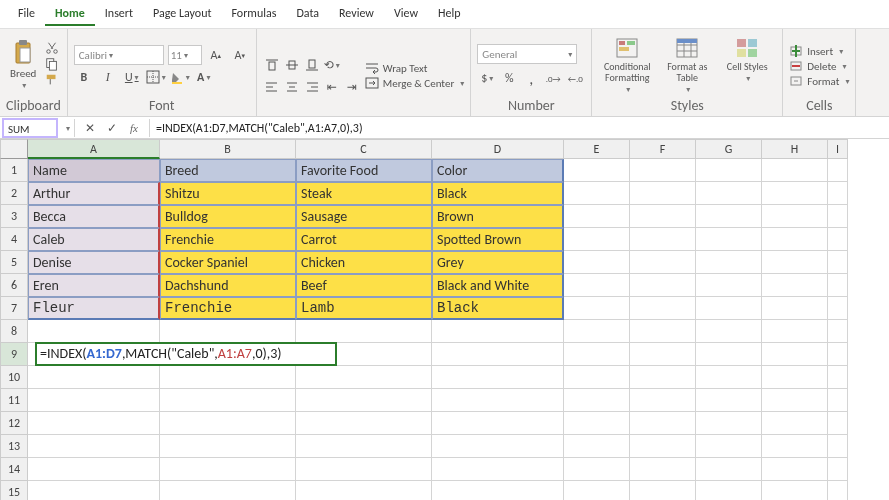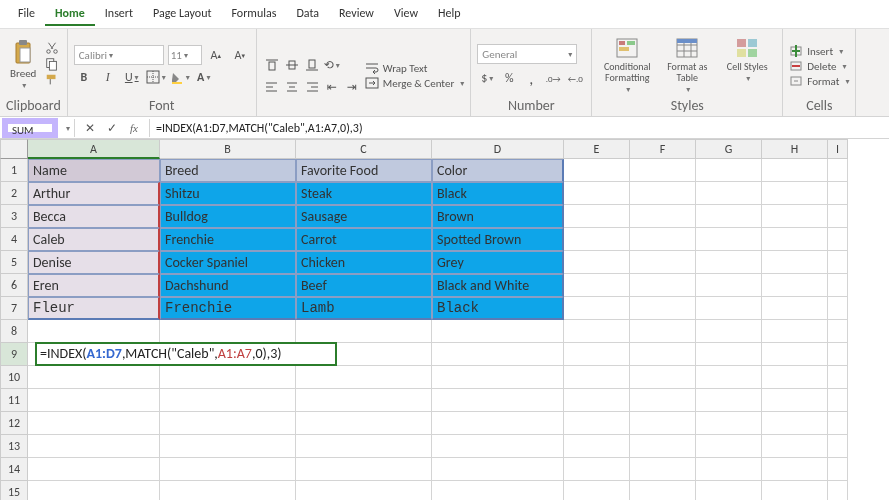--- a/index.html
+++ b/index.html
@@ -49,21 +49,21 @@
 .style-btn { display: flex; flex-direction: column; align-items: center; gap: 2px; font-size: 10px; color: #555; width: 58px; text-align: center; line-height: 1.1; }
 .style-ic { width: 24px; height: 22px; }
 
 
 .cells-inner { display: flex; flex-direction: column; gap: 0; font-size: 11px; color: #555; padding-top: 4px; }
 .cell-op { display: flex; align-items: center; gap: 4px; padding: 1px 0; }
 .cell-opic { width: 14px; height: 12px; }
 
 
 .formula-bar { display: flex; align-items: center; border-bottom: 1px solid #d4d4d4; background: #fff; height: 22px; }
-.name-box { width: 56px; height: 20px; border: 6px solid #c4b5fd; background: #fff; font-size: 11px; padding: 0 4px; display: flex; align-items: flex-start; margin: 0 2px; }
+.name-box { width: 56px; height: 20px; border: 2px solid #c4b5fd; background: #fff; font-size: 11px; padding: 0 4px; display: flex; align-items: flex-end; margin: 0 2px; }
 .fbar-btns { display: flex; align-items: center; gap: 0; border-left: 1px solid #d4d4d4; border-right: 1px solid #d4d4d4; padding: 0 4px; }
 .fbar-btn { width: 22px; height: 18px; display: flex; align-items: center; justify-content: center; font-size: 12px; color: #555; cursor: pointer; }
 .fbar-formula { flex: 1; padding: 0 6px; font-size: 12px; color: #222; }
 .fbar-fx { font-style: italic; font-size: 11px; color: #666; font-family: Liberation Serif, serif; }
 
 
 .sheet { display: flex; }
 .rowheaders { display: flex; flex-direction: column; }
 .colhdr-corner { width: 28px; height: 20px; border: 1px solid #ccc; background: #f0f0f0; border-right: 1px solid #999; border-bottom: 1px solid #999; }
 .rowhdr { width: 28px; height: 23px; border: 1px solid #ccc; border-top: none; background: #f0f0f0; display: flex; align-items: center; justify-content: center; font-size: 12px; color: #444; }
@@ -81,21 +81,21 @@
 .cA { width: 132px; }
 .cB { width: 136px; }
 .cC { width: 136px; }
 .cD { width: 132px; }
 .cE, .cF, .cG, .cH { width: 66px; }
 .cI { width: 20px; }
 
 
 .tbl-hdr { background: #c0c9de; border: 1px solid #8b9dc3; font-weight: normal; font-size: 14px; }
 .tbl-hdr.nameh { background: #d2c9d6; }
-.tbl-cell { background: #0ea5e9; border: 1px solid #8b9dc3; font-size: 14px; }
+.tbl-cell { background: #fde047; border: 1px solid #8b9dc3; font-size: 14px; }
 .namecol { background: #e6dfe8; border-right: 2px solid #c04040; }
 .lastname { border-bottom: 2px solid #c04040; }
 .lastrow { border-bottom: 2px solid #5b7bb5; font-family: Liberation Mono, monospace; }
 .lastcol { border-right: 2px solid #5b7bb5; }
 
 
 .cell.editing { outline: 2px solid #2b7d2b; outline-offset: -1px; background: #fff; white-space: nowrap; overflow: visible; z-index: 5; min-width: 300px; }
 .cell.editing .fp1 { color: #222; }
 .cell.editing .fp2 { color: #3568d0; font-weight: bold; }
 .cell.editing .fp3 { color: #c04040; }

